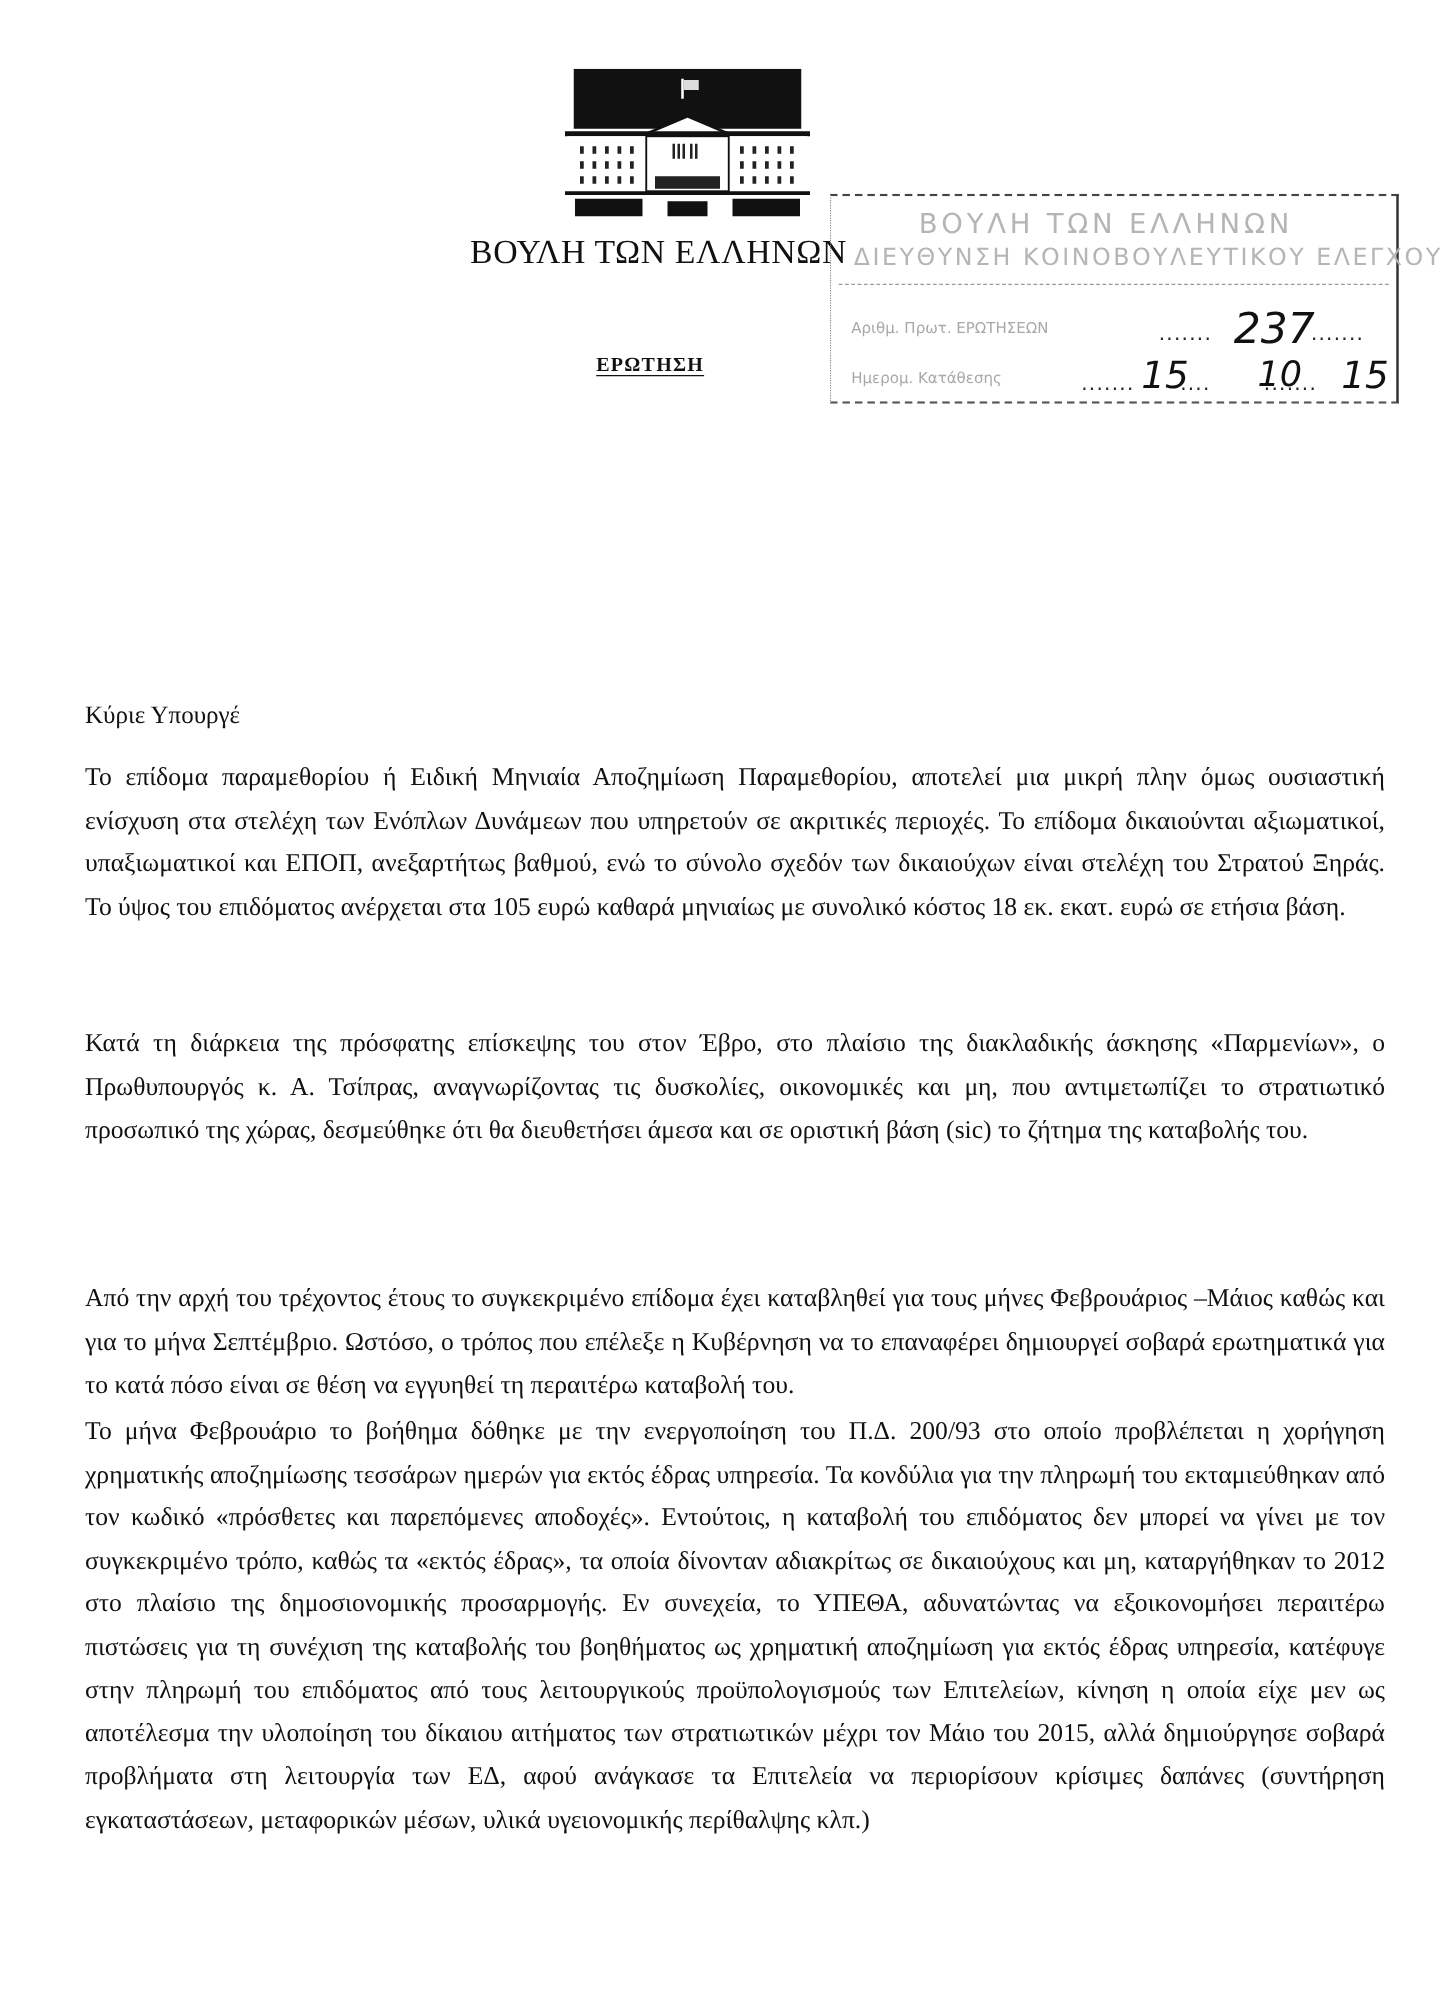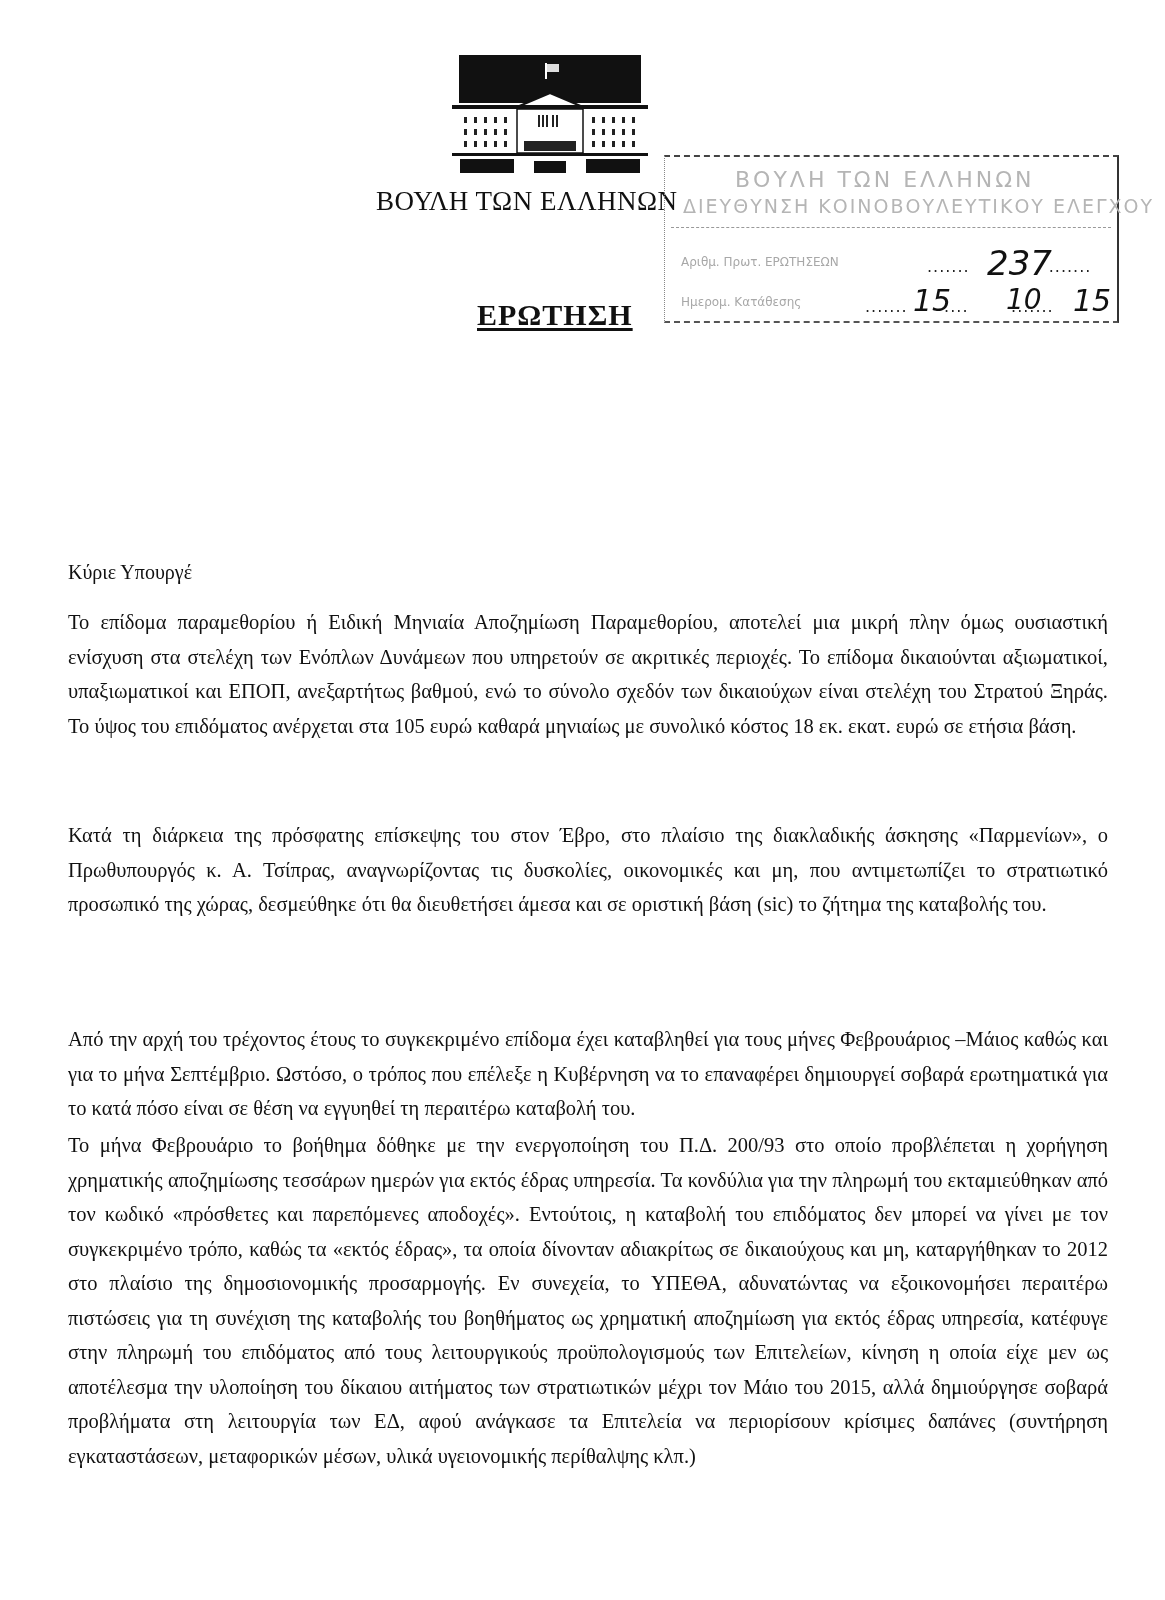--- a/index.html
+++ b/index.html
@@ -19,21 +19,21 @@
   .stamp-field { position: absolute; left: 16px; font-family: "DejaVu Sans", sans-serif; font-size: 12px; color: #a8a8a8; white-space: nowrap; }
   .stamp-field.f1 { top: 98px; }
   .stamp-field.f2 { top: 138px; }
   .hand { position: absolute; font-family: "DejaVu Sans", sans-serif; font-style: italic; color: #111; white-space: nowrap; }
   .hand.num { left: 322px; top: 86px; font-size: 34px; }
   .hand.d1 { left: 248px; top: 126px; font-size: 30px; }
   .hand.d2 { left: 322px; top: 126px; font-size: 28px; margin-left: 19px; }
   .hand.d3 { left: 408px; top: 126px; font-size: 30px; }
   .dots { position: absolute; color: #222; font-size: 16px; letter-spacing: 1px; font-family: "DejaVu Sans", sans-serif; }
 
-  .heading { position: absolute; left: 477px; top: 298px; font-size: 30px; font-weight: bold; text-decoration: underline; text-underline-offset: 3px; letter-spacing: 1px; }
+  .heading { position: absolute; left: 477px; top: 284px; font-size: 16px; font-weight: bold; text-decoration: underline; text-underline-offset: 3px; letter-spacing: 1px; }
 
   .addr { position: absolute; left: 68px; font-size: 21px; font-weight: bold; white-space: nowrap; }
   .addr.to { top: 397px; }
   .addr.subj { top: 448px; }
 
   .salutation { position: absolute; left: 68px; top: 561px; font-size: 20px; }
 
   .para { position: absolute; left: 68px; width: 1040px; font-size: 20.5px; line-height: 34.5px; text-align: justify; text-align-last: left; }
   .p1 { top: 605px; }
   .p2 { top: 818px; }

